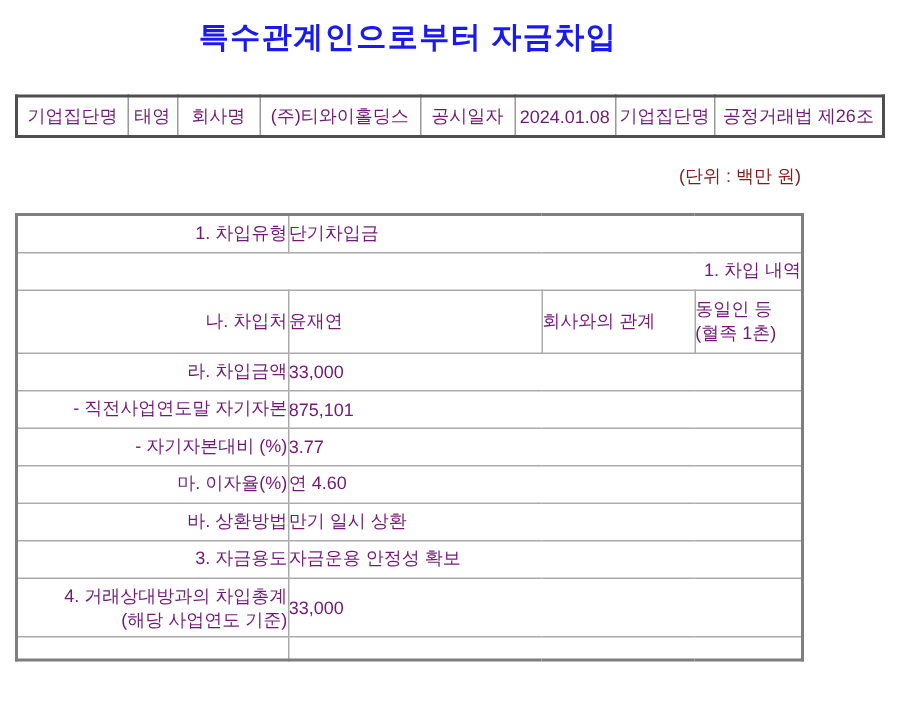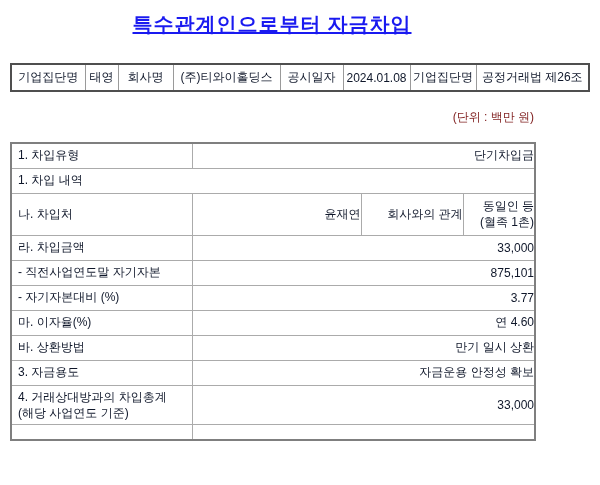--- a/index.html
+++ b/index.html
@@ -13,26 +13,25 @@
   .page { position: relative; width: 600px; height: 485px; }
 
   .title-wrap {
     position: absolute; left: 10px; top: 11px; width: 524px;
     text-align: center;
   }
   .doc-title {
     font-family: "Liberation Serif", "DejaVu Serif", serif;
     font-size: 20px; font-weight: bold; letter-spacing: 1px;
     color: #1a1af0;
-    text-decoration: underline;
   }
 
   table { border-collapse: collapse; table-layout: fixed; }
   td {
-    font-size: 12px; color: #0f172a;
+    font-size: 12px; color: #701a75;
     vertical-align: middle;
     overflow: hidden; white-space: nowrap;
   }
 
   
   .meta-table {
     position: absolute; left: 10px; top: 63px; width: 578px;
     border: 2px solid #4f4f4f;
   }
   .meta-table td {
@@ -44,22 +43,22 @@
     position: absolute; left: 10px; top: 109px; width: 524px;
     text-align: right; font-size: 12px; color: #7f1d1d;
   }
 
   
   .main-table {
     position: absolute; left: 10px; top: 142px; width: 524px;
     border: 2px solid #7f7f7f;
   }
   .main-table td { border: 1px solid #ababab; height: 25px; }
-  .main-table td.lbl { text-align: left; padding-left: 6px; }
-  .main-table td.val { text-align: right; }
+  .main-table td.lbl { text-align: right; padding-left: 6px; }
+  .main-table td.val { text-align: left; }
   .main-table tr.dbl td { height: 42px; }
   .main-table tr.dbl2 td { height: 39px; }
   .main-table tr.cut td { height: 16px; border-bottom: none; }
   .two-line span { display: block; line-height: 16px; }
   .two-line { white-space: normal; }
   td.center-two { text-align: center; }
 </style>
 </head>
 <body>
 

